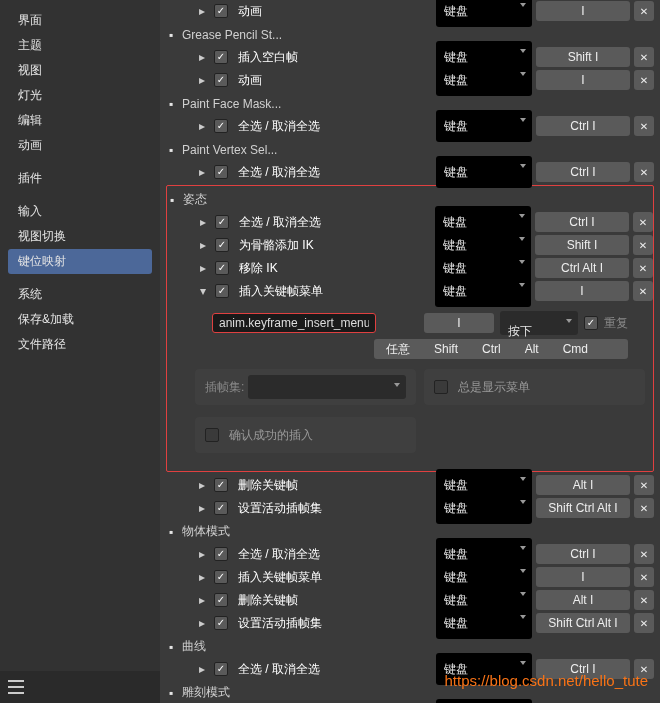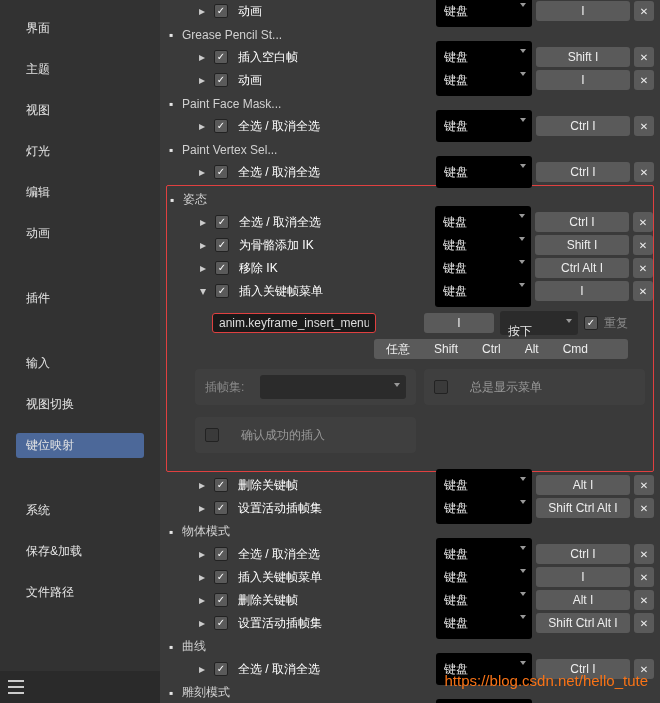--- a/index.html
+++ b/index.html
@@ -1,17 +1,17 @@
 <!DOCTYPE html>
 <html><head>
 <meta charset="utf-8">
 <style>
 *{box-sizing:border-box;margin:0;padding:0;font-family:sans-serif;font-size:12px;color:#e5e5e5;-webkit-font-smoothing:antialiased}
 body{background:#323232;width:660px;height:703px;overflow:hidden;display:flex;position:relative}
-.sidebar{width:160px;background:#323232;padding:16px;display:flex;flex-direction:column;gap:16px}
+.sidebar{width:160px;background:#323232;padding:8px;display:flex;flex-direction:column;gap:0}
 .sb-item{height:25px;display:flex;align-items:center;padding:0 10px;border-radius:3px;background:transparent;cursor:pointer}
 .sb-item.sel{background:#4c6899}
 .sb-spacer{height:8px}
 .main{flex:1;background:#3a3a3a;overflow:hidden}
 .inner{padding:0 6px 6px 6px}
 .section-line{display:flex;align-items:center;height:23px;gap:4px}
 .section-line .bullet{width:10px;text-align:center;color:#e5e5e5}
 .section-line .title{color:#d0d0d0;padding-left:2px}
 .row{display:flex;align-items:center;height:22px;gap:4px;margin-bottom:1px}
 .ind{width:24px}
@@ -32,21 +32,21 @@
 .input-field{width:164px;height:20px;background:#1a1a1a;border:1px solid #e04040;border-radius:3px;color:#ddd;padding:0 6px;outline:none}
 .btn-group{display:flex;gap:0}
 .btn-group .mod{height:20px;padding:0 12px;background:#5a5a5a;border:none;color:#eee;cursor:pointer}
 .btn-group .mod:first-child{border-radius:3px 0 0 3px}
 .btn-group .mod:last-child{border-radius:0 3px 3px 0}
 .mod.blank{background:#5a5a5a;width:28px}
 .sel-btn2{height:20px;background:#2b2b2b;border:none;border-radius:3px;color:#e5e5e5;text-align:left;padding:12px 8px;position:relative;cursor:pointer}
 .sel-btn2::after{content:"";position:absolute;right:6px;top:8px;border-left:3px solid transparent;border-right:3px solid transparent;border-top:4px solid #999}
 .field-row{display:flex;align-items:center;gap:6px;margin:4px 17px}
 .field-label{color:#888}
-.panel-bg{background:#3f3f3f;border-radius:4px;padding:6px 10px;margin:6px 0;display:flex;align-items:center;gap:16px;height:36px}
+.panel-bg{background:#3f3f3f;border-radius:4px;padding:6px 10px;margin:6px 0;display:flex;align-items:center;gap:4px;height:36px}
 .panel-bg .chk{background:#3a3a3a}
 .dual{display:flex;gap:8px}
 .dual>div{flex:1}
 .bottom-bar{position:absolute;bottom:0;left:0;width:160px;height:32px;background:#2a2a2a;display:flex;align-items:center;padding:0 8px}
 .hamburger{width:16px;height:14px;display:flex;flex-direction:column;justify-content:space-between;cursor:pointer}
 .hamburger span{height:2px;background:#ccc}
 .watermark{position:absolute;bottom:14px;right:12px;color:#f97316;font-size:15px;pointer-events:none}
 </style>
 </head>
 <body>

